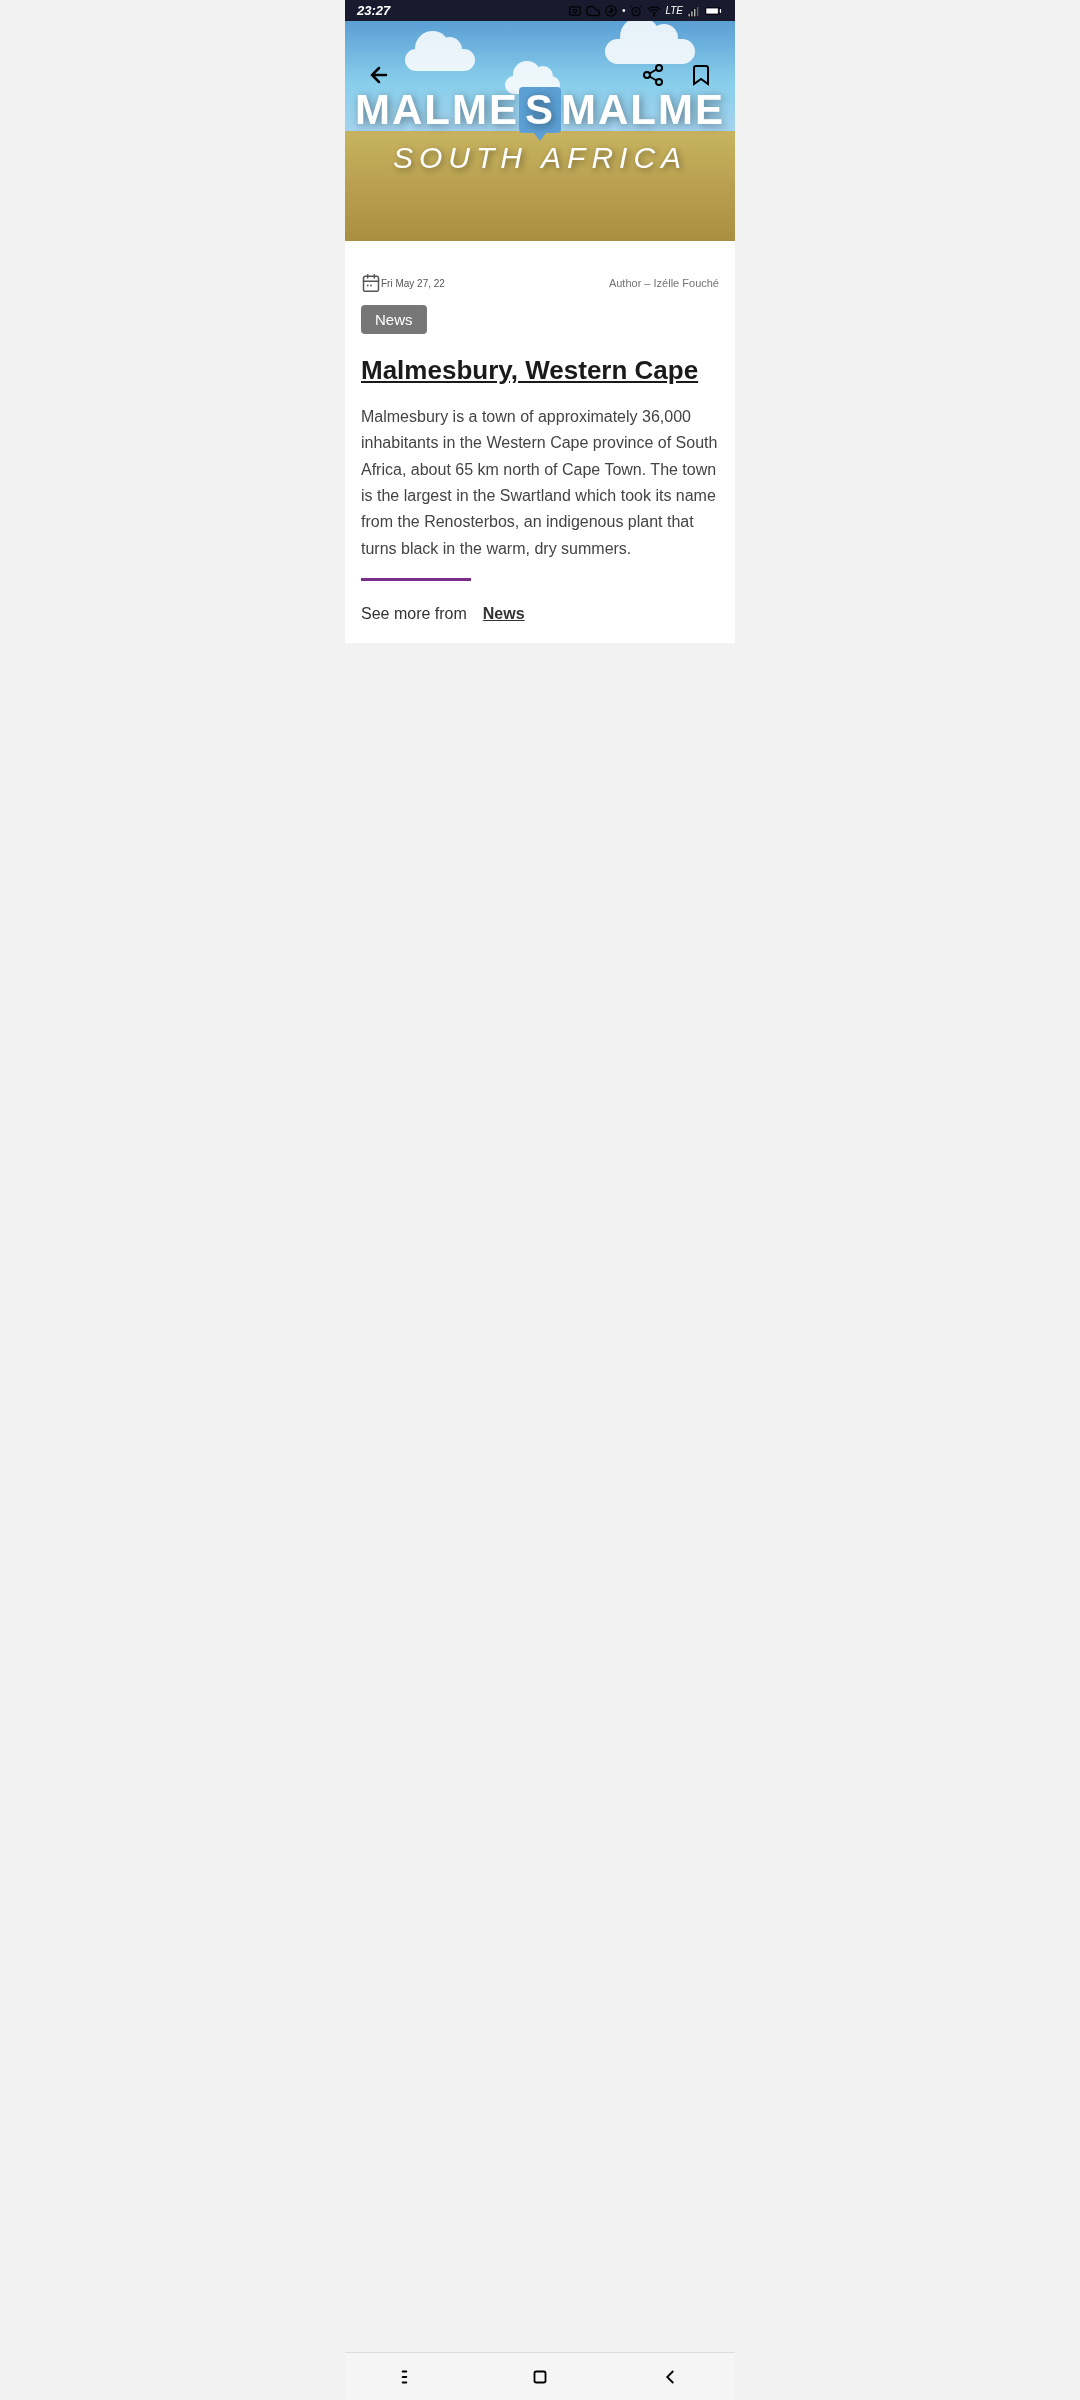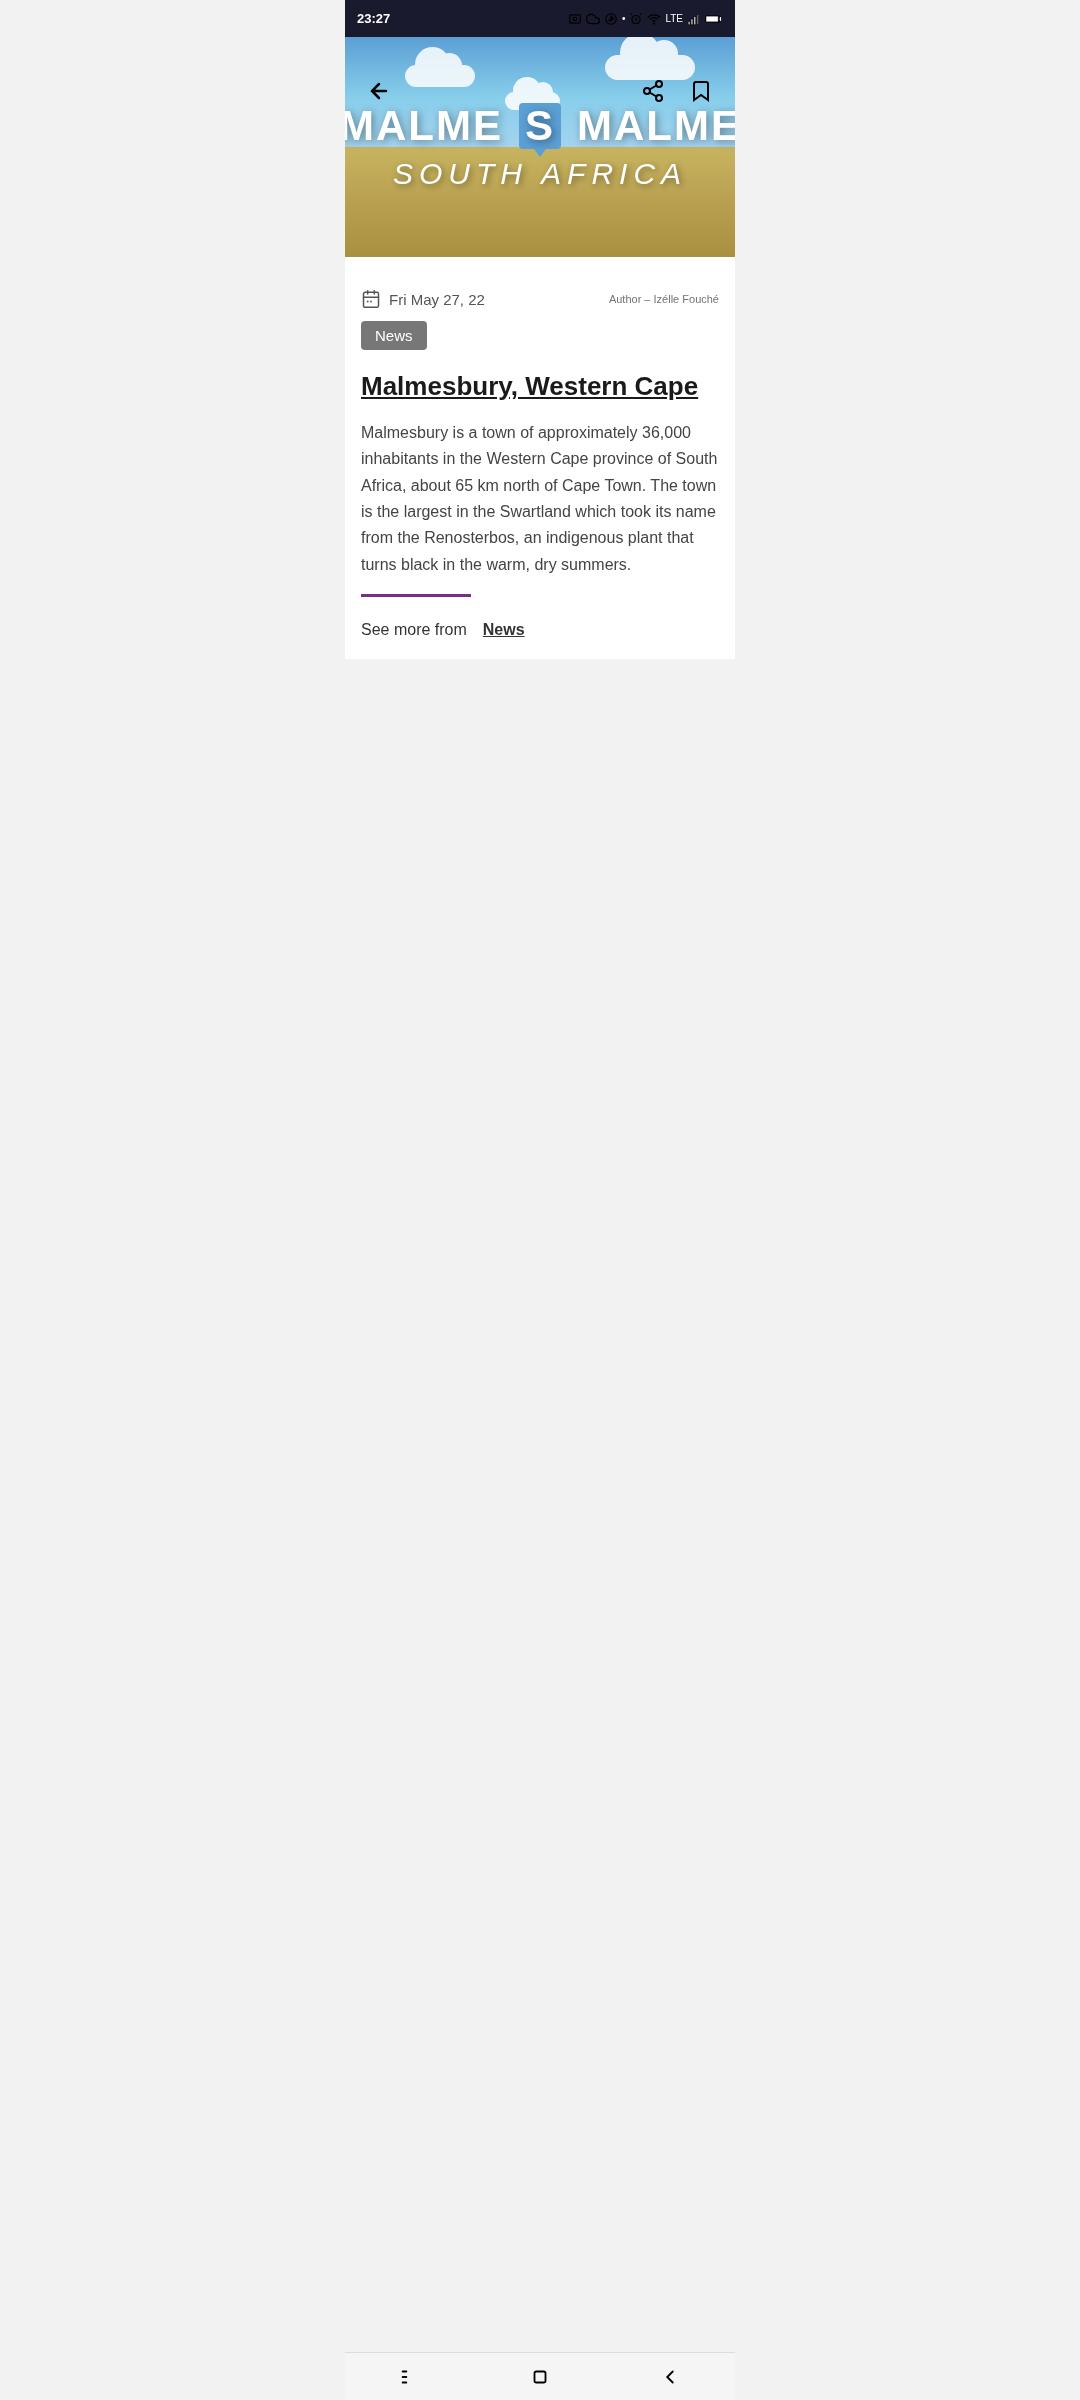--- a/index.html
+++ b/index.html
@@ -15,28 +15,29 @@
       font-family: 'Segoe UI', Arial, sans-serif;
       background: #f2f2f2;
       margin: 0 auto;
       position: relative;
       overflow-x: hidden;
     }
 
     
     .status-bar {
       width: 100%;
-      height: 37px;
+      height: 21px;
       background: #1a1a2e;
       display: flex;
       align-items: center;
       justify-content: space-between;
       padding: 0 12px;
       position: relative;
       z-index: 10;
+      font-style: italic;
     }
 
     .status-time {
       color: white;
       font-size: 13px;
       font-weight: 600;
     }
 
     .status-icons {
       display: flex;
@@ -160,21 +161,21 @@
     .hero-title-main {
       color: white;
       font-size: 42px;
       font-weight: 900;
       letter-spacing: 2px;
       text-shadow: 2px 2px 8px rgba(0,0,0,0.4);
       line-height: 1;
       display: flex;
       align-items: center;
       justify-content: center;
-      gap: 16px;
+      gap: 0;
     }
 
     .speech-bubble-s {
       display: inline-block;
       background: #5b9fd4;
       color: white;
       padding: 2px 6px;
       border-radius: 4px;
       position: relative;
       font-size: 42px;
@@ -238,23 +239,22 @@
     .meta-row {
       display: flex;
       align-items: center;
       justify-content: space-between;
       padding: 16px 0 12px 0;
     }
 
     .meta-date {
       display: flex;
       align-items: center;
-      gap: 8px;
       color: #555;
-      font-size: 15px;
+      font-size: 10px;
     }
 
     .calendar-icon {
       width: 20px;
       height: 20px;
     }
 
     .meta-author {
       color: #737373;
       font-size: 11px;

